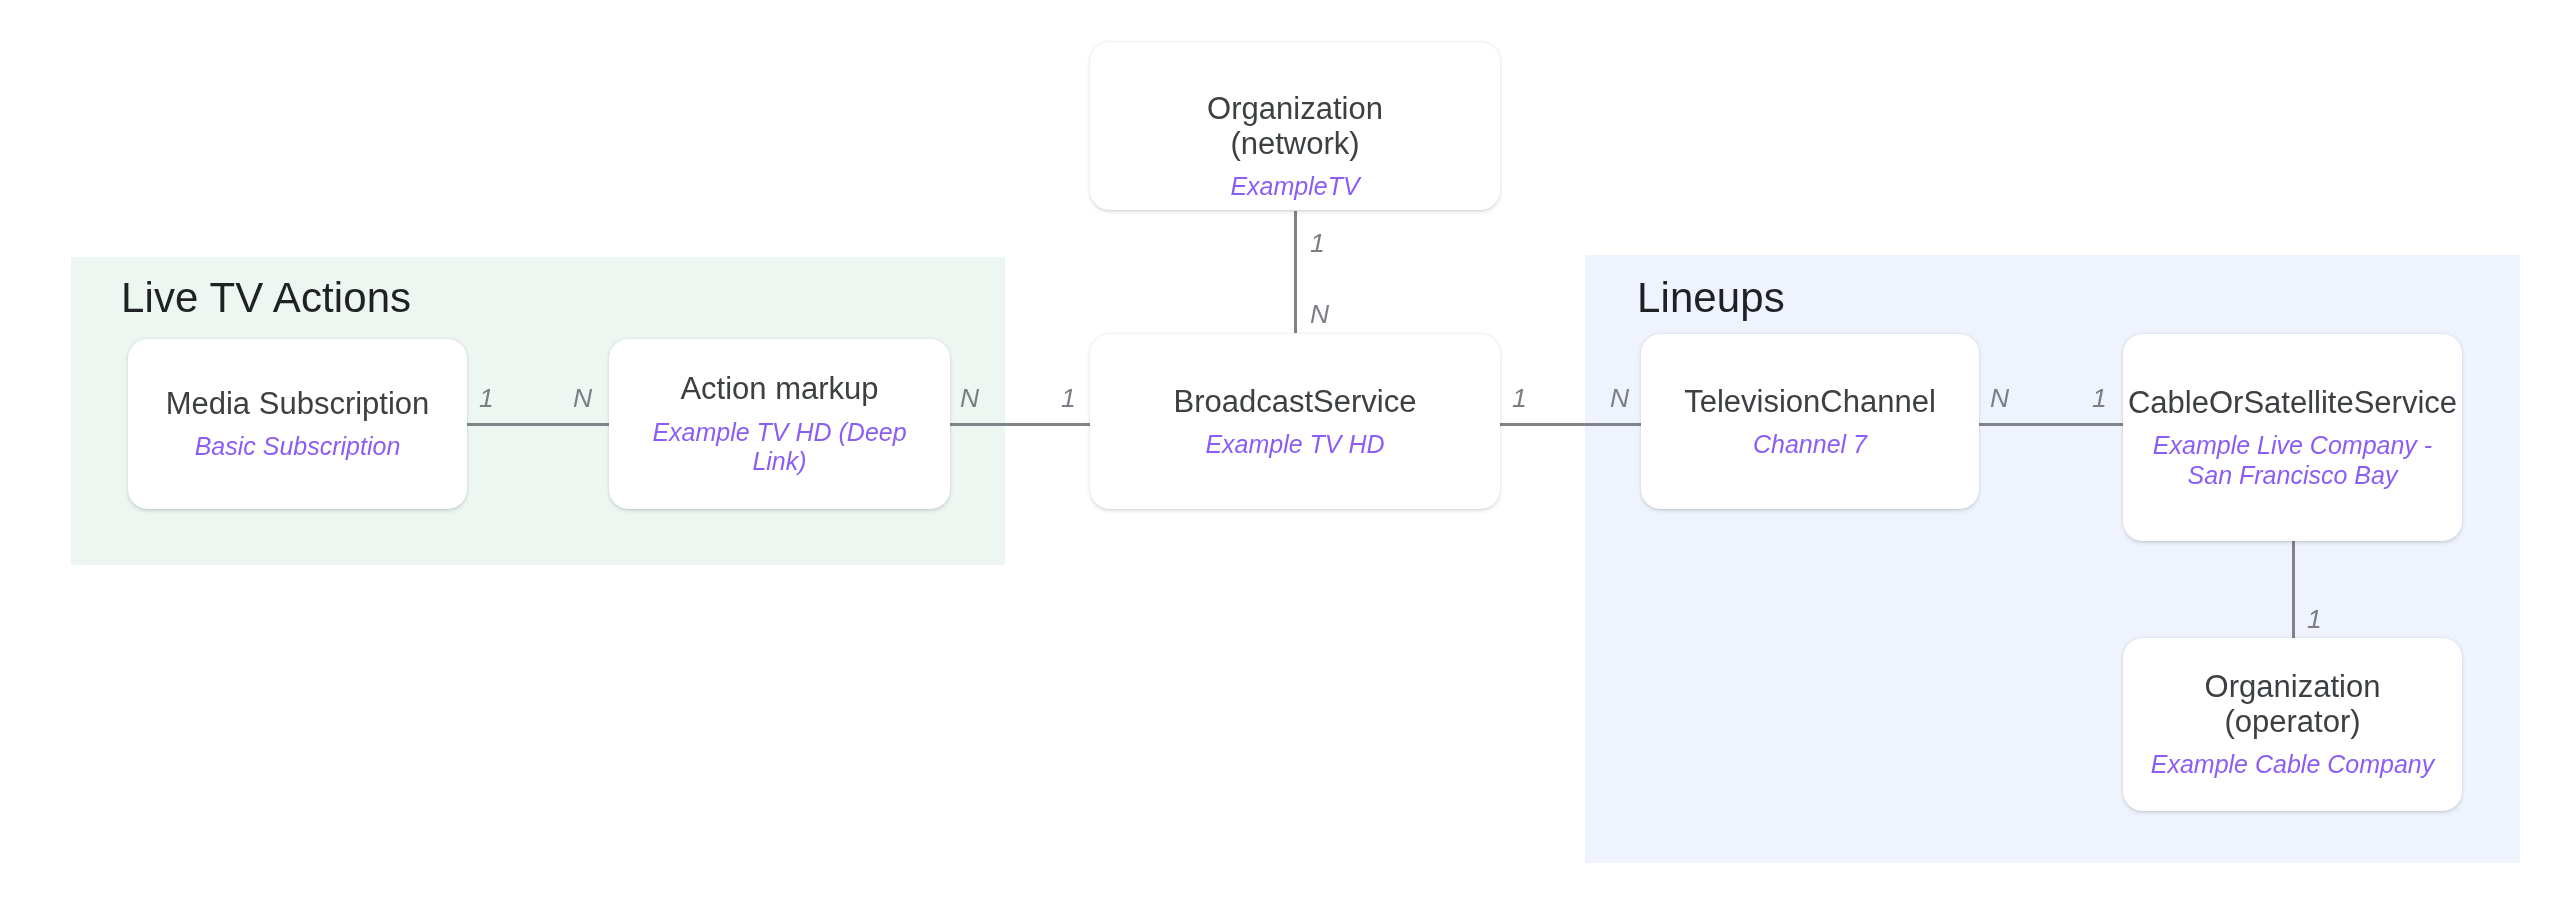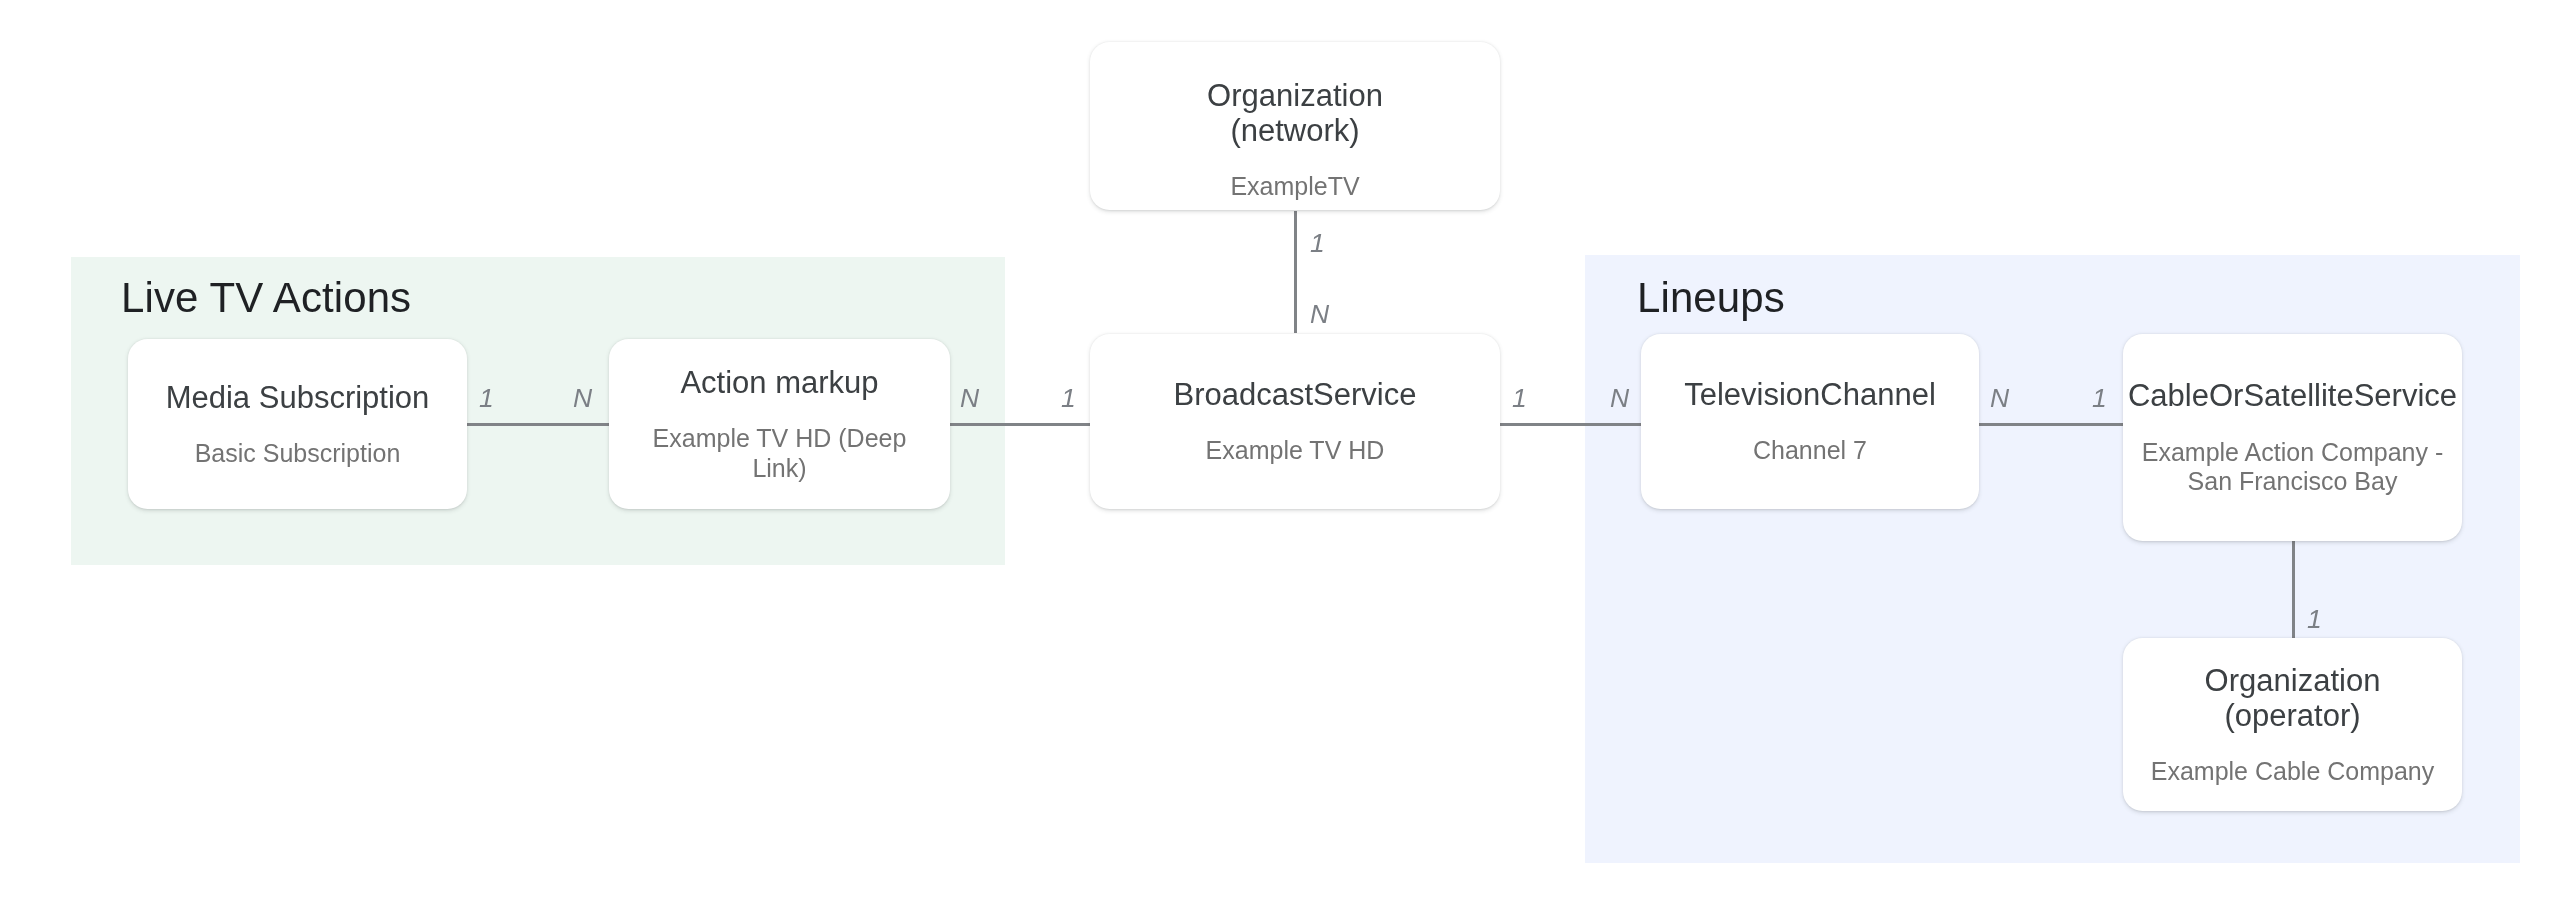--- a/index.html
+++ b/index.html
@@ -70,26 +70,27 @@
     padding: 8.8px 17.7px;
   }
   .node-title {
     font-size: 31px;
     font-weight: 400;
     color: #3c4043;
     line-height: 1.13;
     white-space: pre-line;
   }
   .node-sub {
-    margin-top: 24px;
+    margin-top: 11px;
     font-size: 25px;
     font-weight: 400;
-    color: #737373;
+    color: #8b5cf6;
     line-height: 1.18;
     white-space: pre-line;
+    font-style: italic;
   }
 </style>
 </head>
 <body>
 
 <div id="canvas">
 
   <div class="group-panel green" style="left:71px; top:257px; width:934px; height:308px;"></div>
 
   <div class="group-panel blue" style="left:1585px; top:255px; width:935px; height:608px;"></div>
@@ -143,21 +144,21 @@
     <div class="node-sub">Example TV HD</div>
   </div>
 
   <div class="node" style="left:1641px; top:334px; width:338px; height:175px;">
     <div class="node-title">TelevisionChannel</div>
     <div class="node-sub">Channel 7</div>
   </div>
 
   <div class="node" style="left:2123px; top:334px; width:339px; height:207px;">
     <div class="node-title">CableOrSatelliteService</div>
-    <div class="node-sub">Example Action Company -
+    <div class="node-sub">Example Live Company -
 San Francisco Bay</div>
   </div>
 
   <div class="node" style="left:2123px; top:638px; width:339px; height:173px;">
     <div class="node-title">Organization (operator)</div>
     <div class="node-sub">Example Cable Company</div>
   </div>
 
 </div>
 

